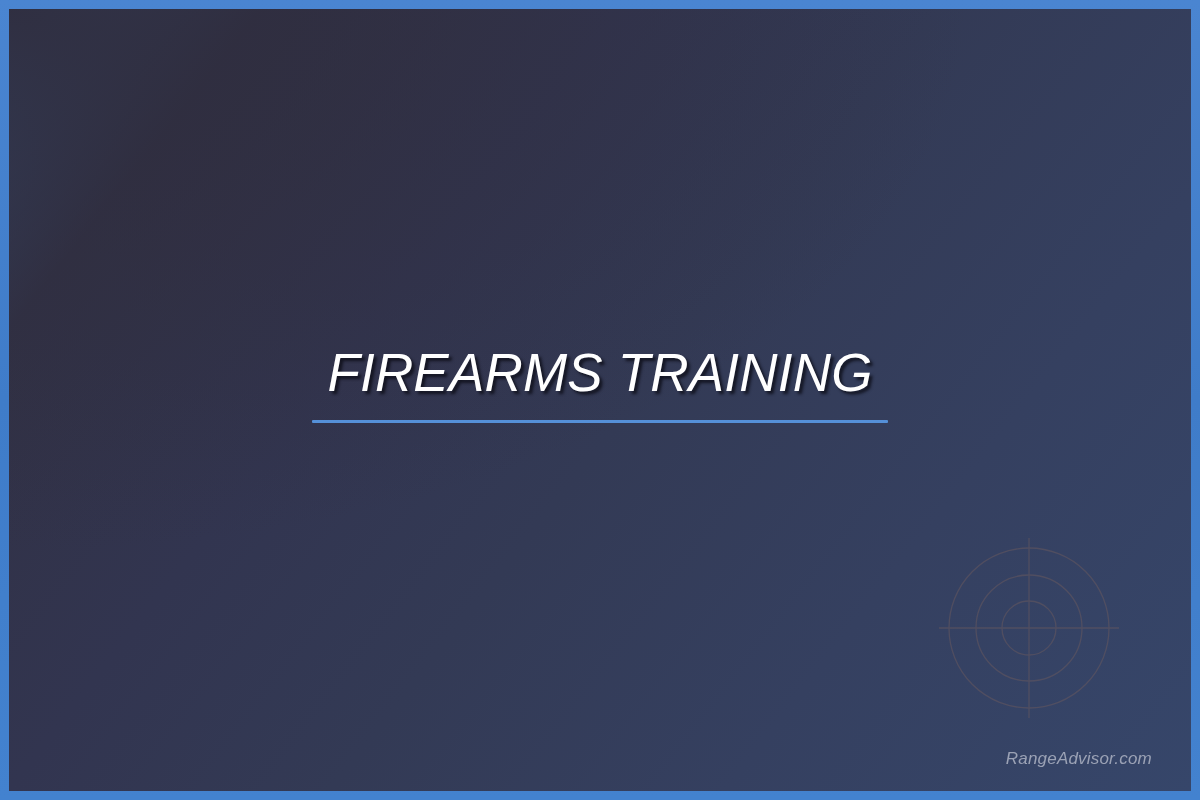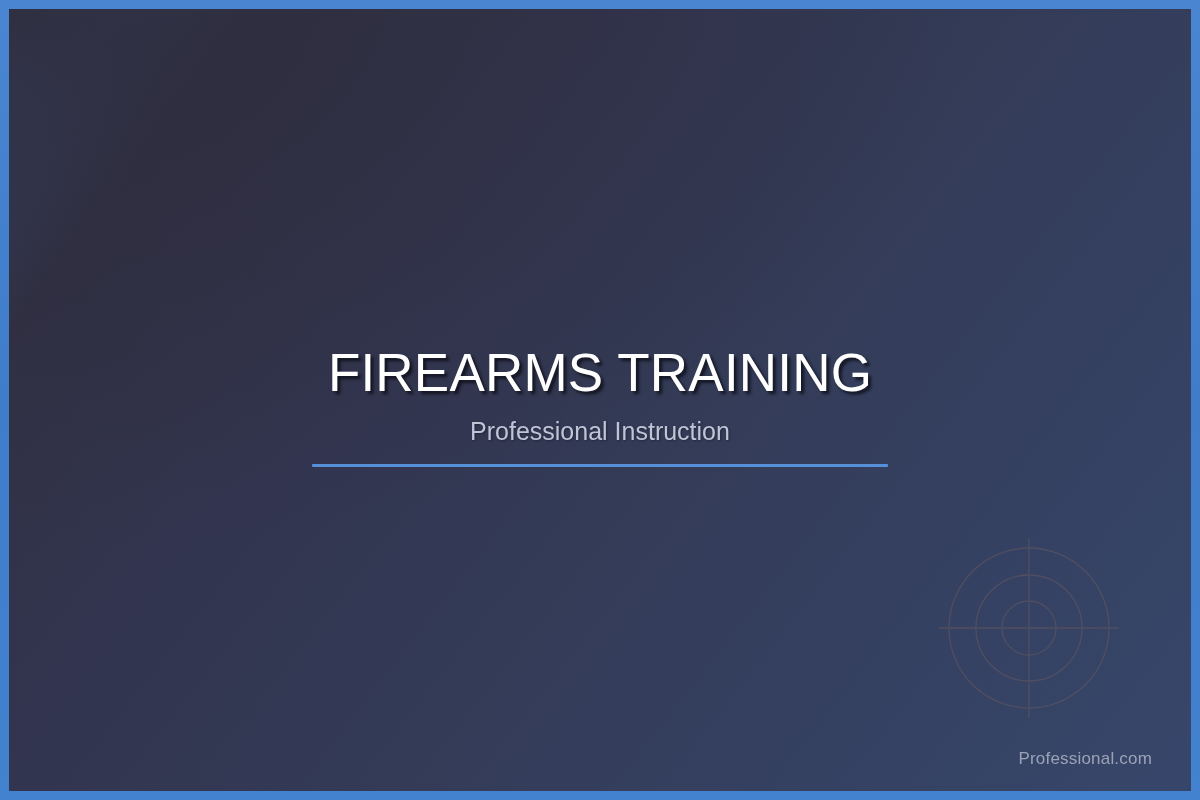--- a/index.html
+++ b/index.html
@@ -8,20 +8,21 @@
     background: #1b1e2a;
   }
   #slide {
     position: relative;
     width: 1200px;
     height: 800px;
     overflow: hidden;
     font-family: "Liberation Sans", sans-serif;
     box-sizing: border-box;
     background: #c2410c;
+    font-style: italic;
   }
   
   #frame-border {
     position: absolute;
     left: 0; top: 0;
     width: 1200px;
     height: 800px;
     background: linear-gradient(180deg, #4a85d1 0%, #3f7cc9 50%, #4382cf 100%);
   }
   
@@ -123,21 +124,20 @@
           <circle cx="100" cy="100" r="53"></circle>
           <circle cx="100" cy="100" r="27"></circle>
           <line x1="100" y1="10" x2="100" y2="190"></line>
           <line x1="10" y1="100" x2="190" y2="100"></line>
         </g>
       </svg>
     </div>
 
     <div id="title-block">
       <h1 id="main-title">FIREARMS TRAINING</h1>
-      <p id="subtitle">Professional Instruction</p>
       <div id="accent-rule"></div>
     </div>
 
 
-    <div id="footer-site">Professional.com</div>
+    <div id="footer-site">RangeAdvisor.com</div>
 
   </div>
 </div>
 
 </body></html>

